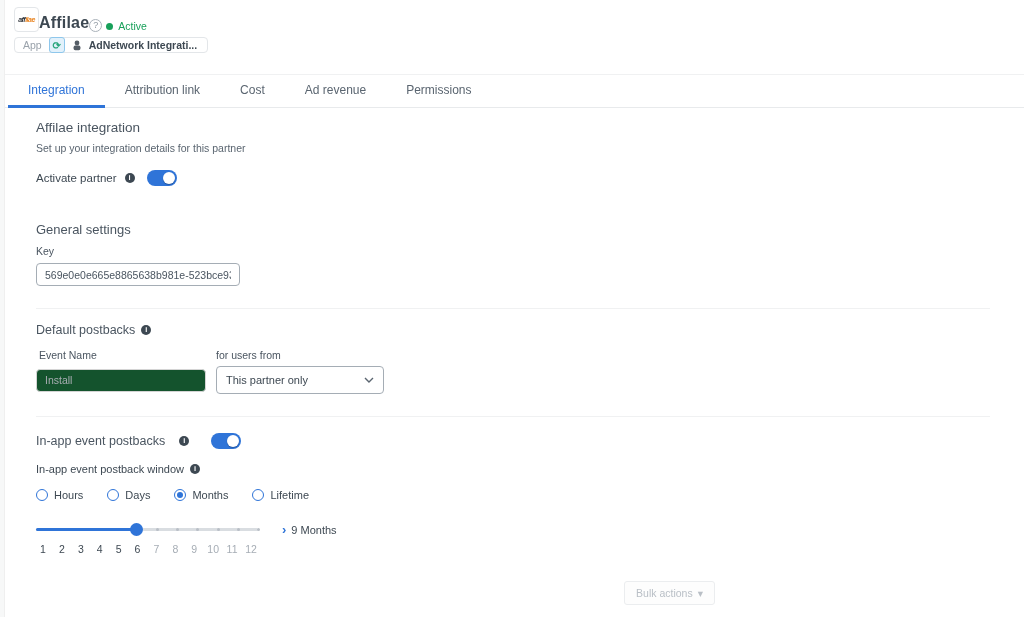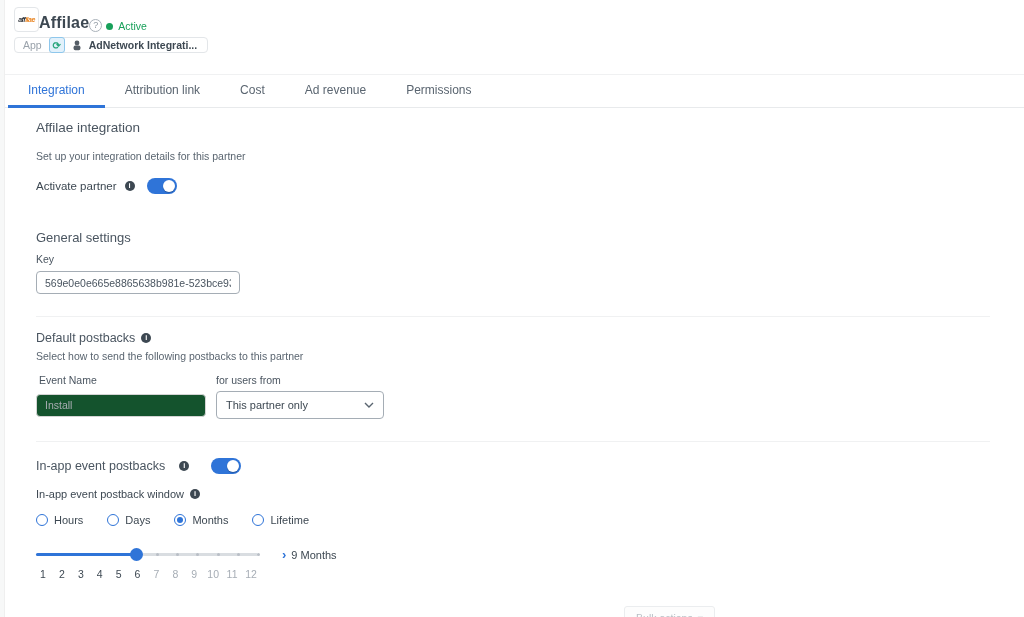--- a/index.html
+++ b/index.html
@@ -35,21 +35,21 @@
   
   .tabbar { margin-top:21px; border-top:1px solid #f0f1f2; border-bottom:1px solid #e8eaec;
     display:flex; align-items:stretch; padding-left:8px; height:34px; }
   .tab { display:flex; align-items:center; padding:0 20px; font-size:12px; color:#5a6570;
     cursor:pointer; border-bottom:3px solid transparent; margin-bottom:-1px; }
   .tab.active { color:#2f74d8; border-bottom-color:#2f74d8; }
 
   
   .content { padding:12px 34px 0 36px; }
   .section-title { font-size:13.5px; color:#4a5560; }
-  .section-sub { font-size:10.5px; color:#5a6570; margin-top:15px; }
+  .section-sub { font-size:10.5px; color:#5a6570; margin-top:7px; }
   .inline-row { display:flex; align-items:center; gap:8px; }
   .label-12 { font-size:11.5px; color:#3d4852; }
   .label-11 { font-size:11px; color:#3d4852; }
   .label-10 { font-size:10.5px; color:#4a5560; }
 
   .info-icon { display:inline-block; width:10px; height:10px; border-radius:50%; background:#3d4852;
     color:#fff; font-size:7.5px; line-height:10px; text-align:center; font-weight:bold; flex:0 0 auto; }
 
   .toggle { width:30px; height:16px; border-radius:9px; background:#2f74d8; position:relative;
     cursor:pointer; flex:0 0 auto; }
@@ -152,21 +152,20 @@
     <input class="text-input mt6" style="width: 204px;" value="569e0e0e665e8865638b981e-523bce93052499c">
   </div>
 
   <div class="divider"></div>
 
   <div class="mt14">
     <div class="inline-row" style="gap:6px">
       <span class="section-title" style="font-size:12.5px">Default postbacks</span>
       <span class="info-icon">i</span>
     </div>
-    <div class="section-sub" style="margin-top:5px">Select how to send the following postbacks to this partner</div>
     <div class="inline-row mt12" style="gap:0">
       <span class="label-10" style="width:180px; padding-left:3px">Event Name</span>
       <span class="label-10">for users from</span>
     </div>
     <div class="inline-row" style="gap:10px; margin-top:5px">
       <input class="text-input" style="width: 170px;" disabled="" value="Install">
       <div class="select" style="width:168px">
         <span>This partner only</span>
         <svg class="chevron" width="10" height="6" viewBox="0 0 10 6">
           <polyline points="1,1 5,5 9,1" fill="none" stroke="#5a6570" stroke-width="1.4"></polyline>

